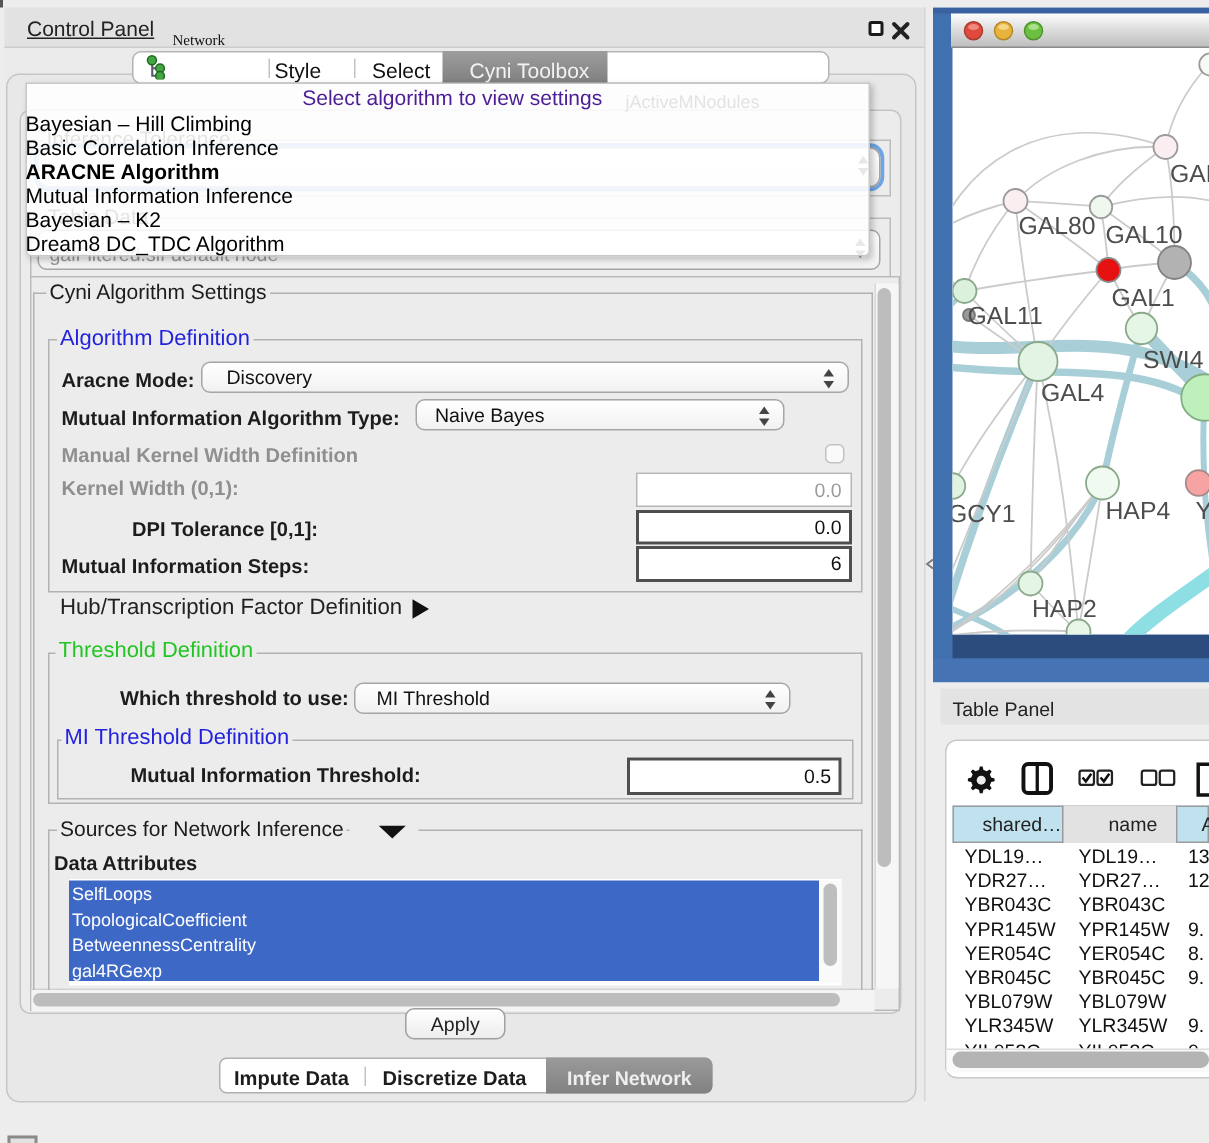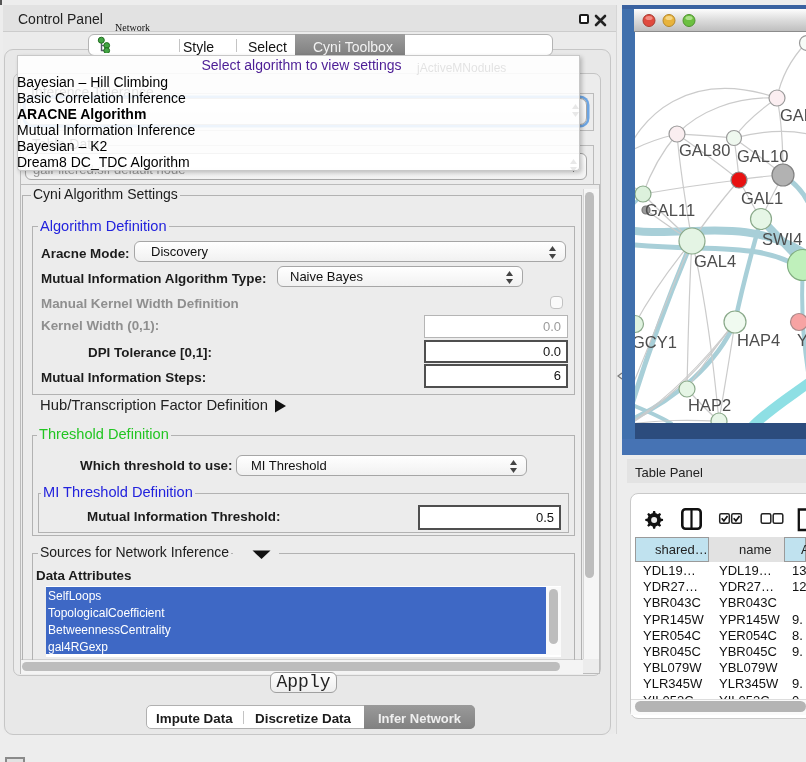--- a/index.html
+++ b/index.html
@@ -15,21 +15,21 @@
 .inp{position:absolute;background:#fff;font-size:13px;text-align:right;color:#111;}
 </style>
 </head>
 <body>
 
 <div class="abs" style="left:0;top:0;width:2px;height:5px;background:#555;"></div>
 
 <div class="abs" style="left:3px;top:5px;width:614px;height:729px;background:#ebebeb;border-radius:0 0 6px 6px;"></div>
 
 <div class="abs" style="left:3px;top:5px;width:614px;height:26px;background:#e2e2e2;border-bottom:1px solid #cccccc;"></div>
-<div class="abs" style="left:18px;top:11px;font-size:14px;color:#222;">Control Panel</div>
+<div class="abs" style="left:18px;top:11px;font-size:14px;color:#222;text-decoration:underline;">Control Panel</div>
 
 <div class="abs" style="left:579px;top:14px;width:10px;height:10px;border:2px solid #1a1a1a;border-radius:2px;box-sizing:border-box;background:#fff;"></div>
 
 <svg class="abs" style="left:593px;top:13px;" width="15" height="15">
     <path d="M3 3 L12 12 M12 3 L3 12" stroke="#222" stroke-width="2.6" stroke-linecap="round"></path>
   </svg>
 
 <div class="abs" style="left:4px;top:49px;width:605px;height:684px;background:#e8e8e8;border:1px solid #c6c6c6;border-radius:9px;"></div>
 
 <div class="abs" style="left:13px;top:73px;width:586px;height:601px;background:#ececec;border:1px solid #c4c4c4;border-radius:7px;"></div>
@@ -138,21 +138,21 @@
     <path d="M0.5 1.5 L18.5 1.5 L9.5 10 Z" fill="#111"></path>
   </svg>
 <div class="abs lbl" style="left:36px;top:568px;">Data Attributes</div>
 
 <div class="abs" style="left:46px;top:586px;width:515px;height:71px;background:#fff;"></div>
 <div class="abs" style="left:46px;top:587px;width:500px;height:67px;background:#3e68c5;"></div>
 <div class="abs" style="left:48px;top:588px;font-size:12px;color:#fff;line-height:17px;">SelfLoops<br>TopologicalCoefficient<br>BetweennessCentrality<br>gal4RGexp</div>
 <div class="abs" style="left:546px;top:587px;width:15px;height:68px;background:#fafafa;"></div>
 <div class="abs" style="left:549px;top:589px;width:9px;height:55px;background:#bdbdbd;border-radius:5px;"></div>
 
-<div class="abs" style="left:270px;top:672px;width:67px;height:21px;background:linear-gradient(#ffffff,#ededed);border:1px solid #a0a0a0;border-radius:6px;box-sizing:border-box;text-align:center;font-size:18px;color:#222;line-height:19px;font-family:Liberation Mono, monospace;">Apply</div>
+<div class="abs" style="left:270px;top:672px;width:67px;height:21px;background:linear-gradient(#ffffff,#ededed);border:1px solid #a0a0a0;border-radius:6px;box-sizing:border-box;text-align:center;font-size:13px;color:#222;line-height:19px;">Apply</div>
 
 <div class="abs" style="left:146px;top:705px;width:329px;height:24px;background:#fff;border:1px solid #b0b0b0;border-radius:5px;box-sizing:border-box;"></div>
 <div class="abs" style="left:364px;top:705px;width:111px;height:24px;background:linear-gradient(#9a9a9a,#818181);border-radius:0 5px 5px 0;"></div>
 <div class="abs lbl" style="left:156px;top:711px;">Impute Data</div>
 <div class="abs" style="left:243px;top:711px;width:1px;height:13px;background:#c4c4c4;"></div>
 <div class="abs lbl" style="left:255px;top:711px;">Discretize Data</div>
 <div class="abs" style="left:378px;top:711px;font-size:13px;font-weight:bold;color:#efefef;">Infer Network</div>
 
 <div class="abs" style="left:17px;top:55px;width:563px;height:116px;background:rgba(255,255,255,0.88);border:1px solid rgba(190,190,190,0.85);border-radius:0 0 4px 4px;box-shadow:2px 2px 4px rgba(0,0,0,0.22);box-sizing:border-box;"></div>
 <div class="abs" style="left:20px;top:57px;width:563px;text-align:center;font-size:14px;color:#4c1d95;">Select algorithm to view settings</div>

